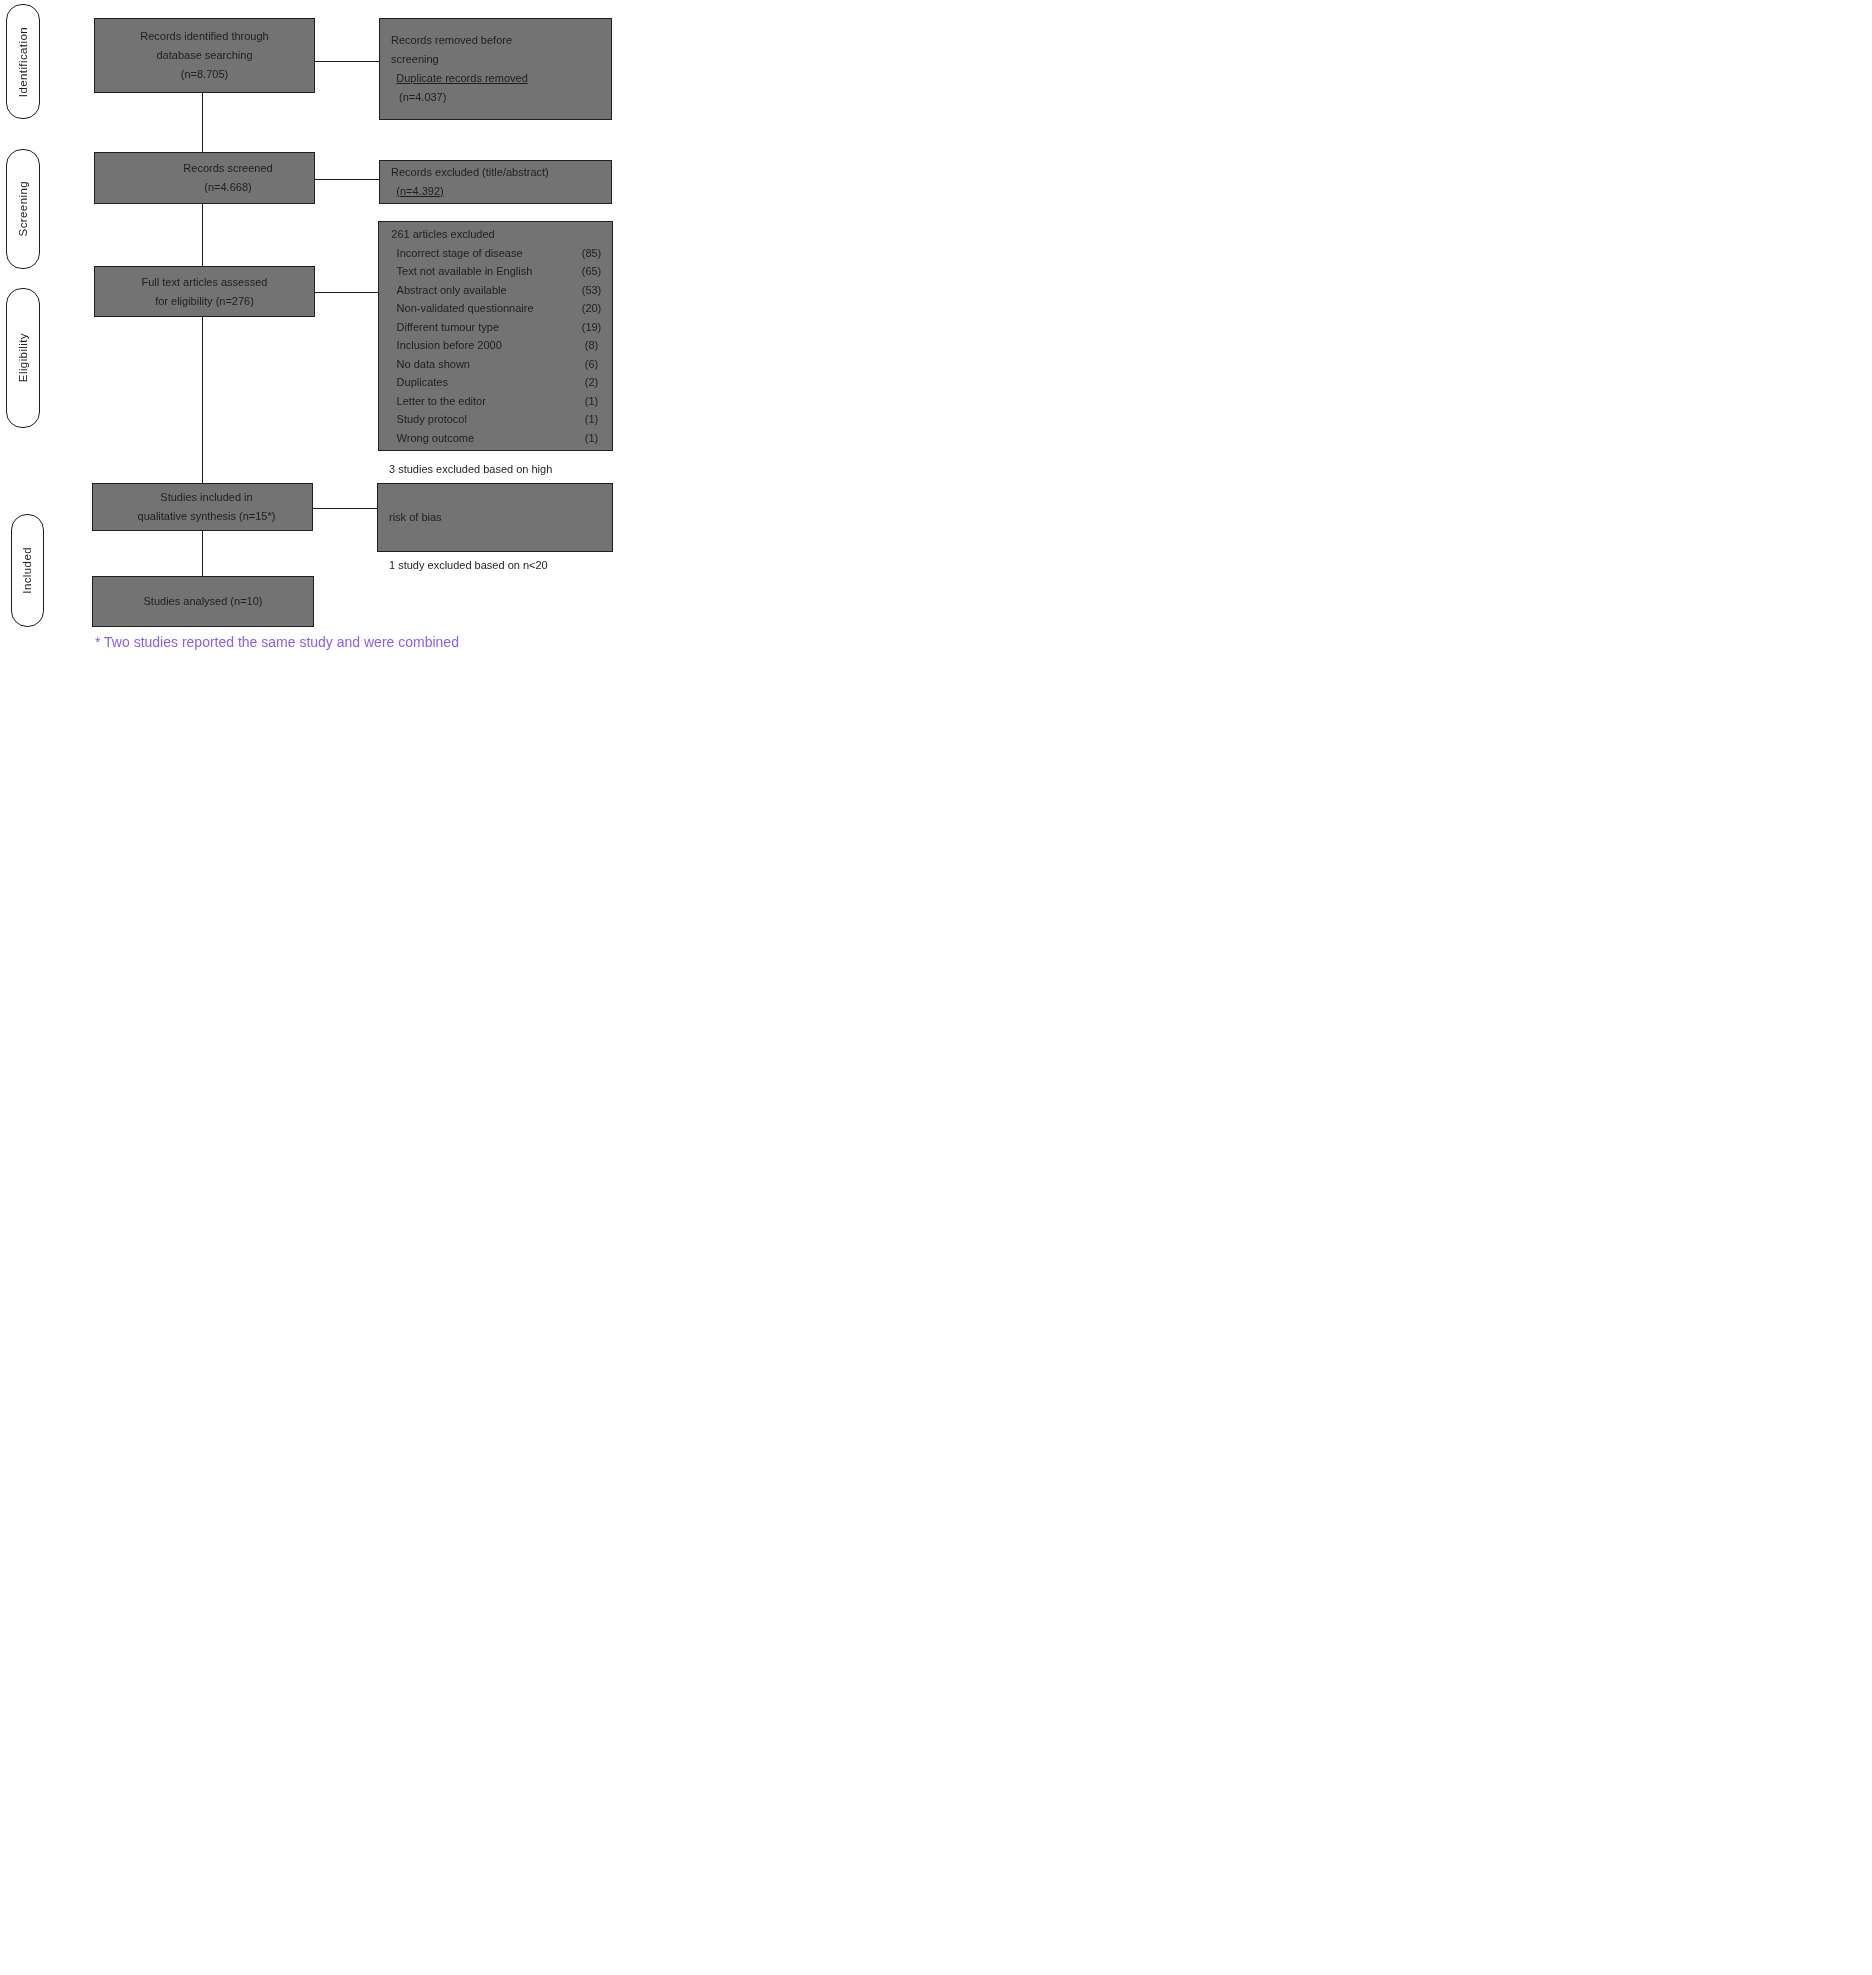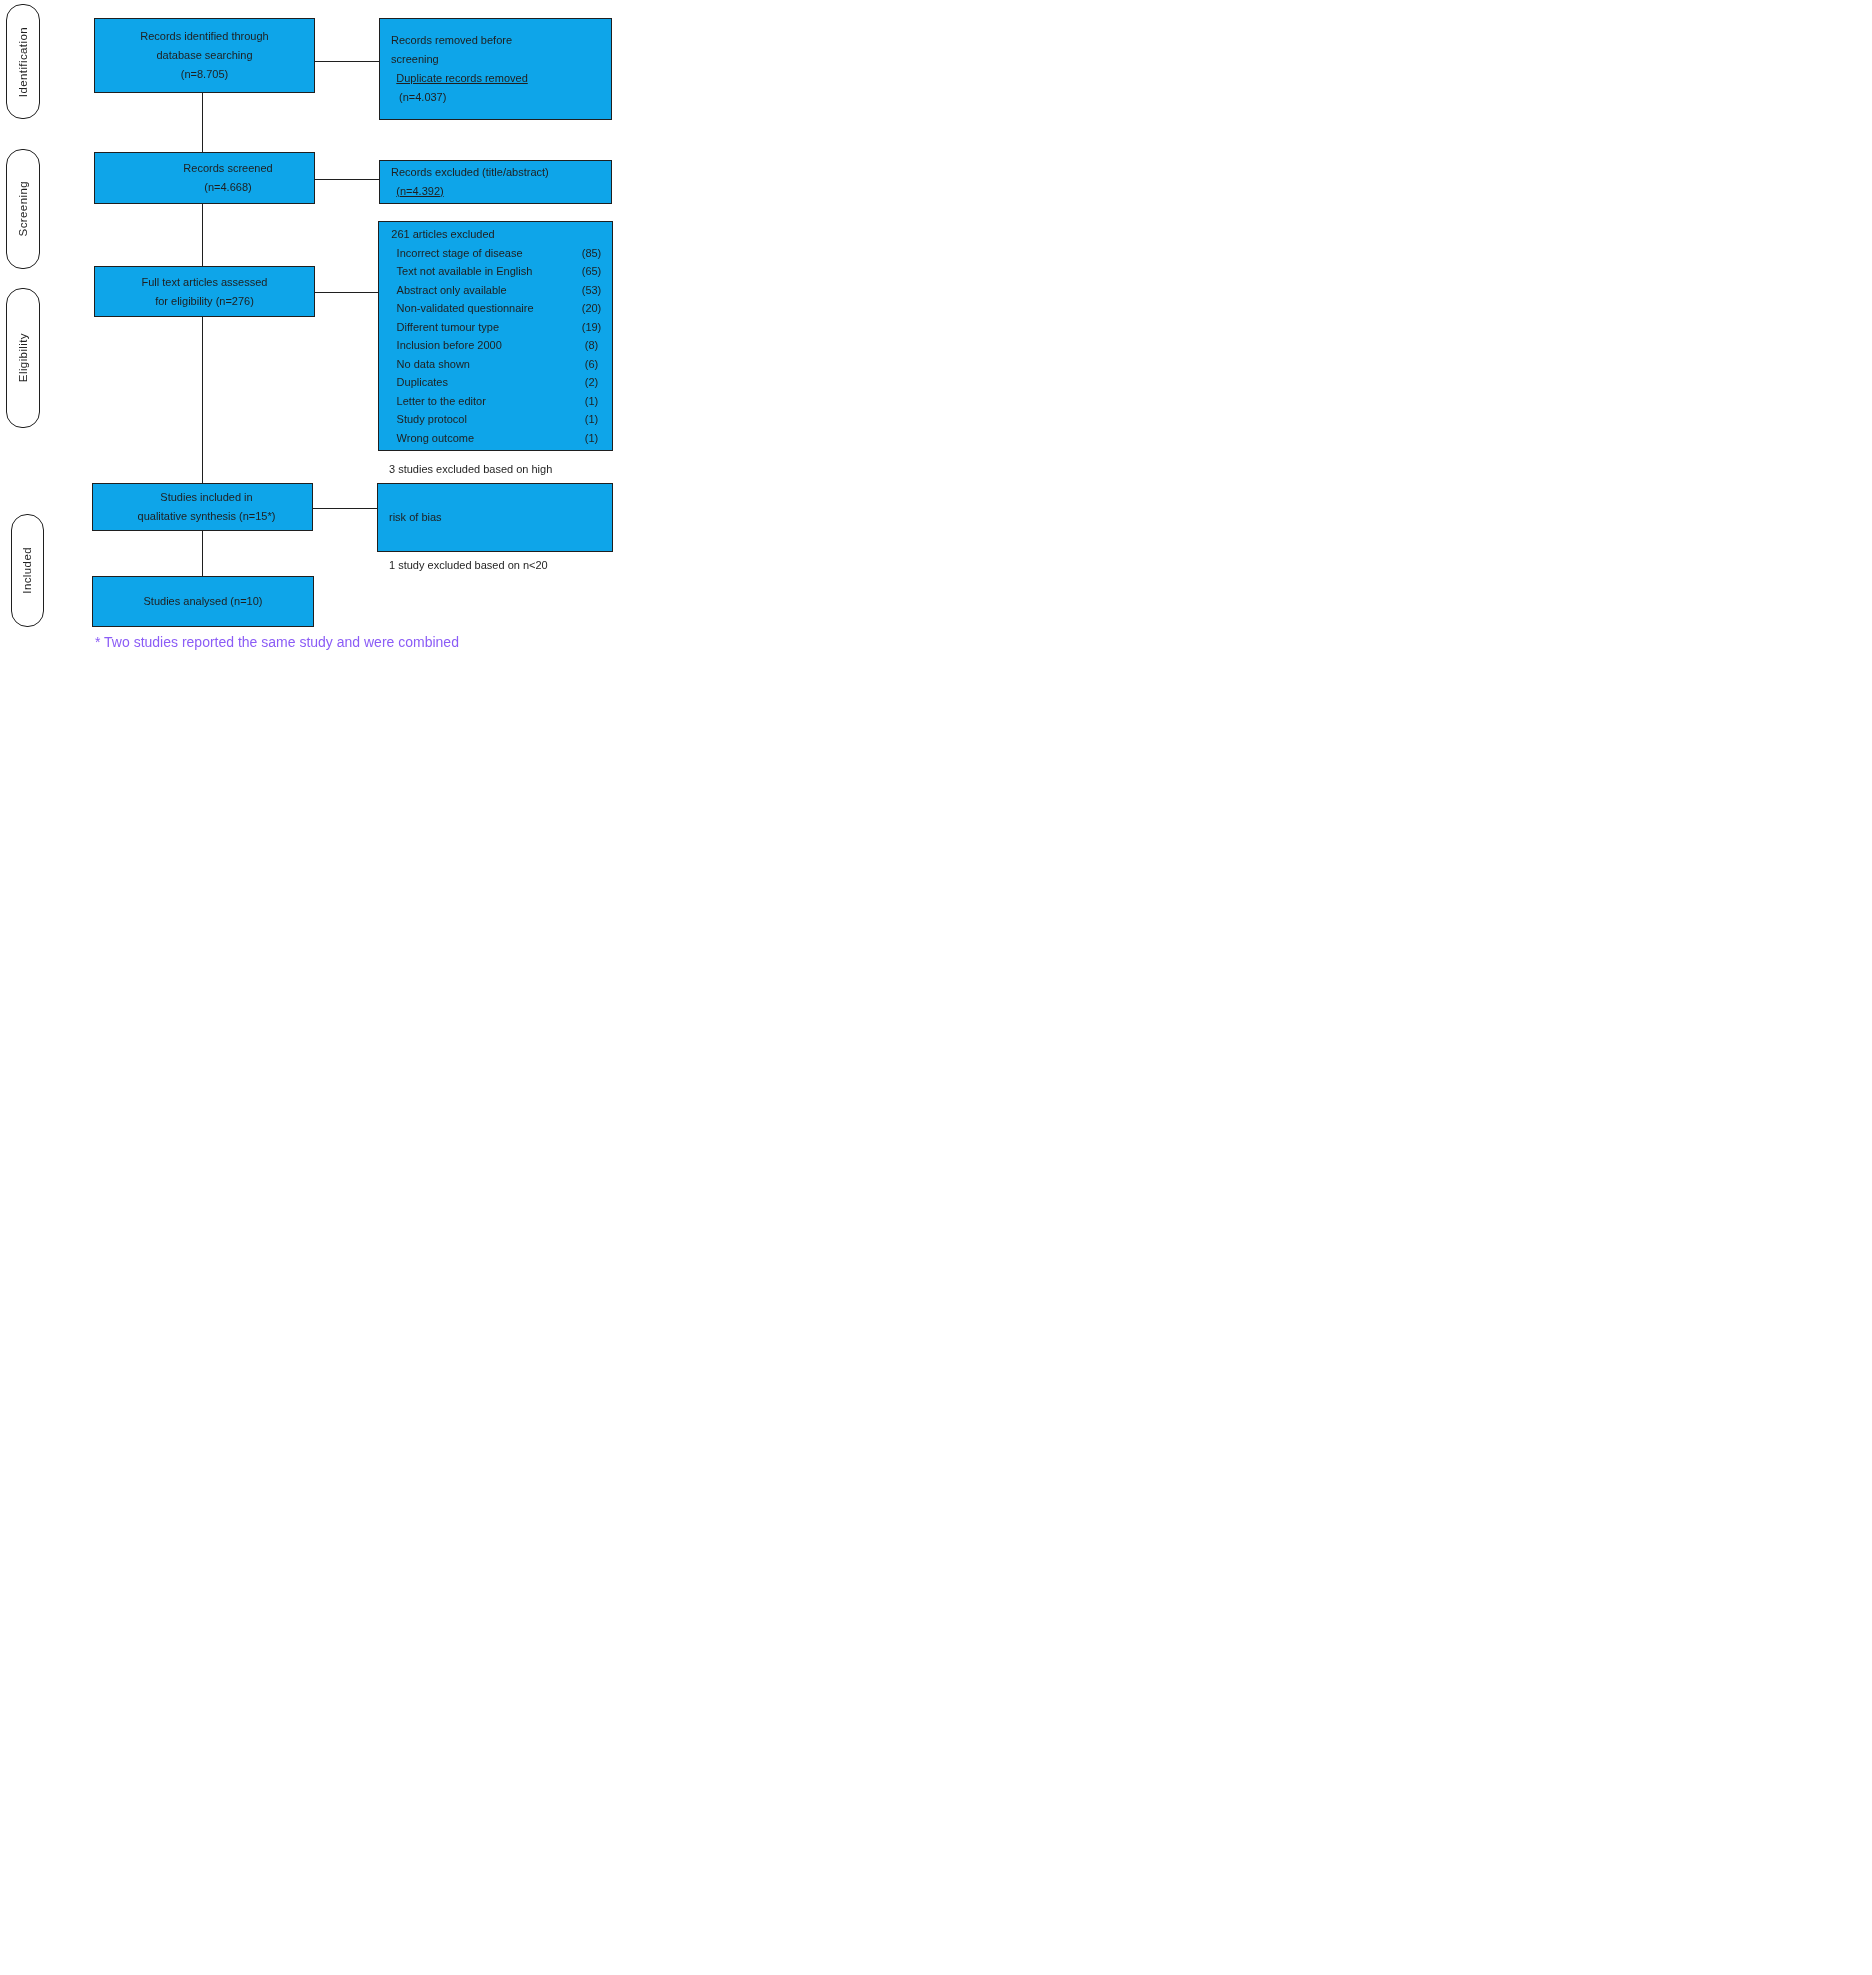--- a/index.html
+++ b/index.html
@@ -29,21 +29,21 @@
     writing-mode: vertical-rl;
     transform: rotate(180deg);
     font-size: 11.5px;
     letter-spacing: 0.4px;
     color: #1f1f1f;
     white-space: nowrap;
   }
   .flow-box {
     position: absolute;
     border: 1.8px solid #1f1f1f;
-    background: #0ea5e9;
+    background: #737373;
     box-sizing: border-box;
     display: flex;
     flex-direction: column;
     justify-content: center;
     font-size: 11px;
     line-height: 19px;
     color: #1f1f1f;
   }
   .flow-box.centered { text-align: center; align-items: stretch; }
   .flow-box.lefted   { text-align: left; padding-left: 11px; padding-right: 7px; }

